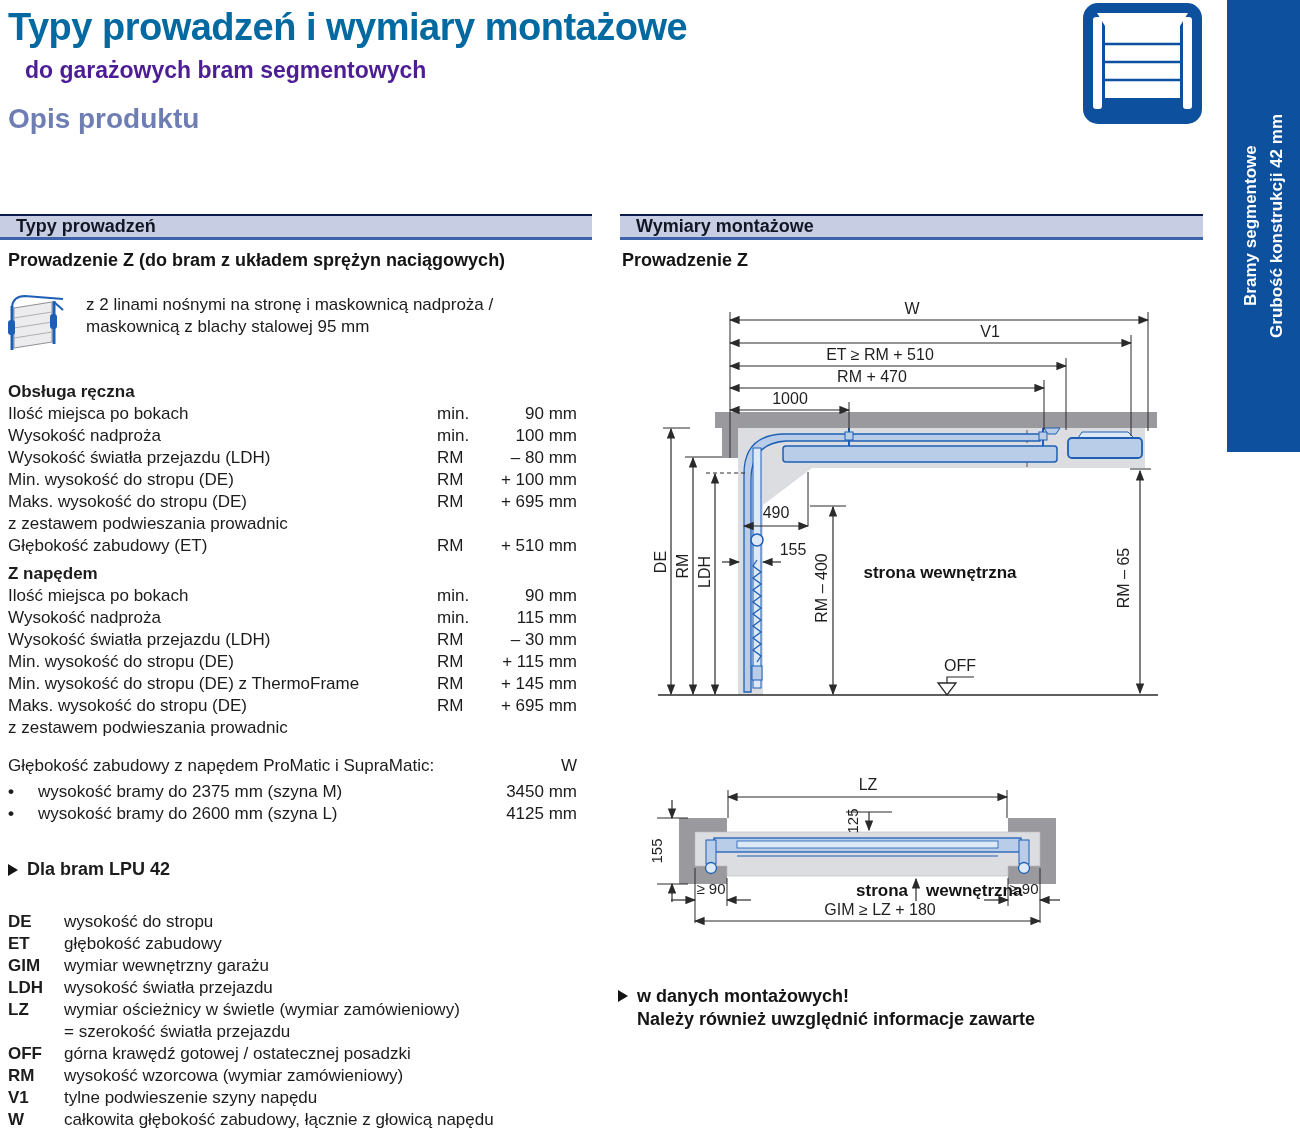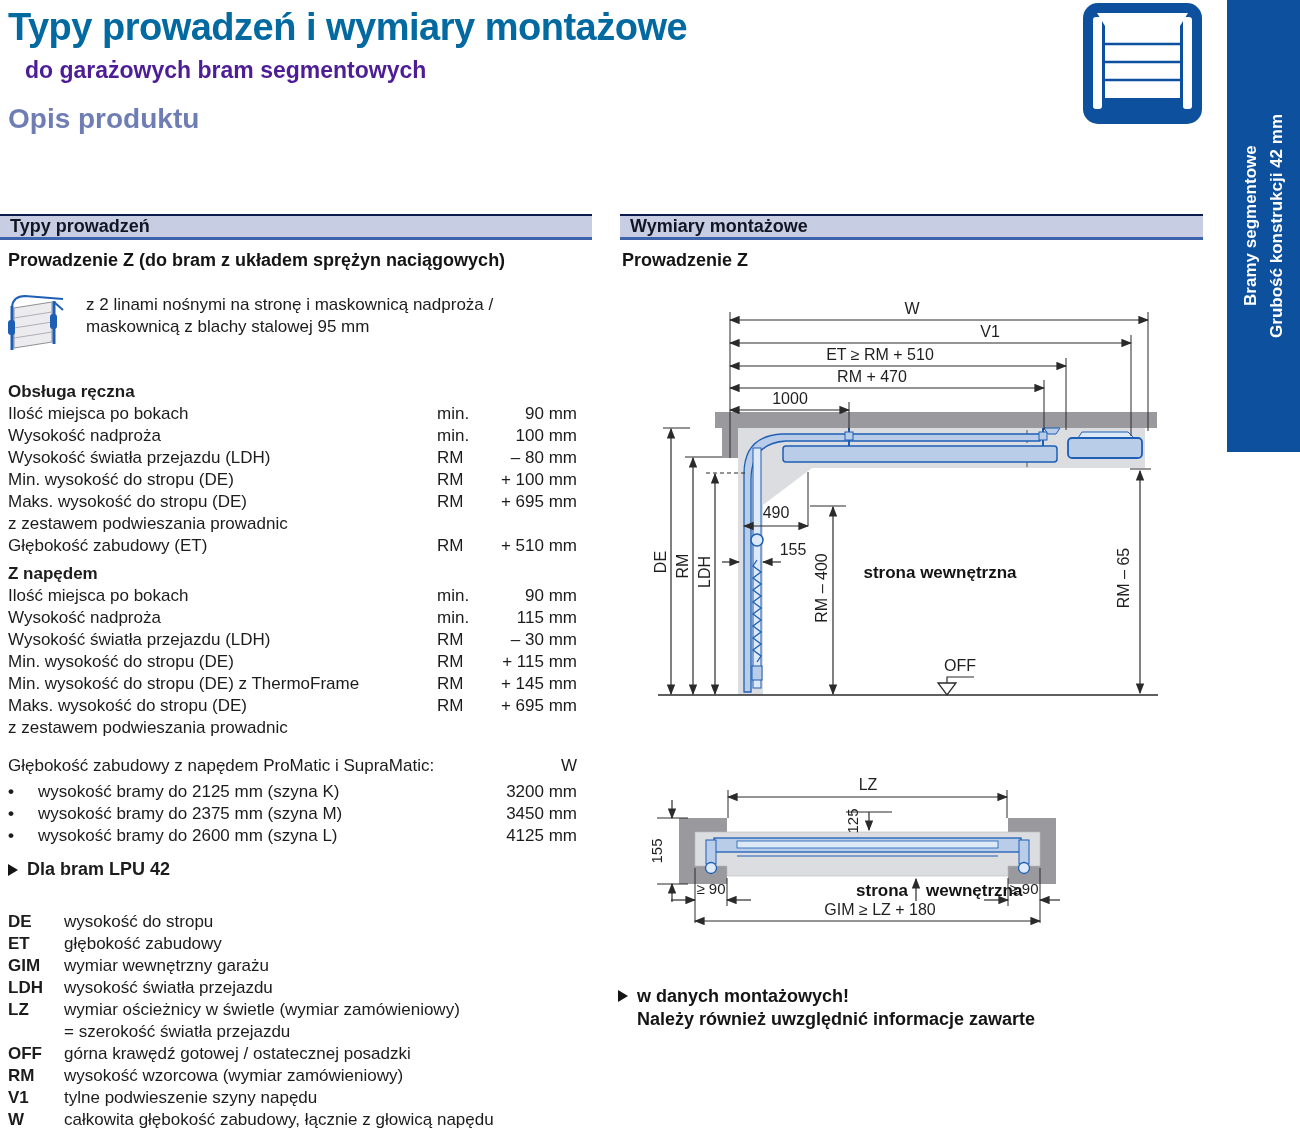--- a/index.html
+++ b/index.html
@@ -5,21 +5,21 @@
   html,body{margin:0;padding:0;background:#fff;}
   #page{position:relative;width:1300px;height:1130px;background:#fff;overflow:hidden;
         font-family:"Liberation Sans",sans-serif;color:#1c1c1c;}
   .abs{position:absolute;}
   
   .h1{left:8px;top:6px;font-size:38px;font-weight:bold;color:#0369a1;letter-spacing:-0.5px;}
   .h2{left:25px;top:57px;font-size:23px;font-weight:bold;color:#4c1d95;}
   .h3{left:8px;top:103px;font-size:28px;font-weight:bold;color:#6e7eb5;}
   
   .bar{height:26px;background:#c7cee3;border-top:2px solid #0c1a4d;border-bottom:3px solid #3f63ab;
-       display:flex;align-items:center;padding-left:10px;box-sizing:border-box;
+       display:flex;align-items:center;padding-left:16px;box-sizing:border-box;
        font-size:18px;font-weight:bold;color:#121624;}
   .subhead{font-size:18px;font-weight:bold;color:#141414;}
   
   .block{position:absolute;left:8px;width:572px;font-size:17px;line-height:22px;}
   .spec-title{font-weight:bold;}
   .trow{display:grid;grid-template-columns:429px 48px 92px;}
   .tl{white-space:nowrap;}
   .tp{text-align:left;}
   .tv{text-align:right;white-space:nowrap;}
   .cont{grid-column:1 / span 3;}
@@ -166,25 +166,20 @@
   </div>
 
   <div class="block" style="top:755px;">
     <div class="drow dhead">
       <span>Głębokość zabudowy z napędem ProMatic i SupraMatic:</span>
       <span class="dv">W</span>
     </div>
     <div style="height:4px;"></div>
     <div class="bullet-item">
       <span class="bdot"></span>
-      <span>wysokość bramy do 2125 mm (szyna K)</span>
-      <span class="dv">3200 mm</span>
-    </div>
-    <div class="bullet-item">
-      <span class="bdot"></span>
       <span>wysokość bramy do 2375 mm (szyna M)</span>
       <span class="dv">3450 mm</span>
     </div>
     <div class="bullet-item">
       <span class="bdot"></span>
       <span>wysokość bramy do 2600 mm (szyna L)</span>
       <span class="dv">4125 mm</span>
     </div>
   </div>
 

